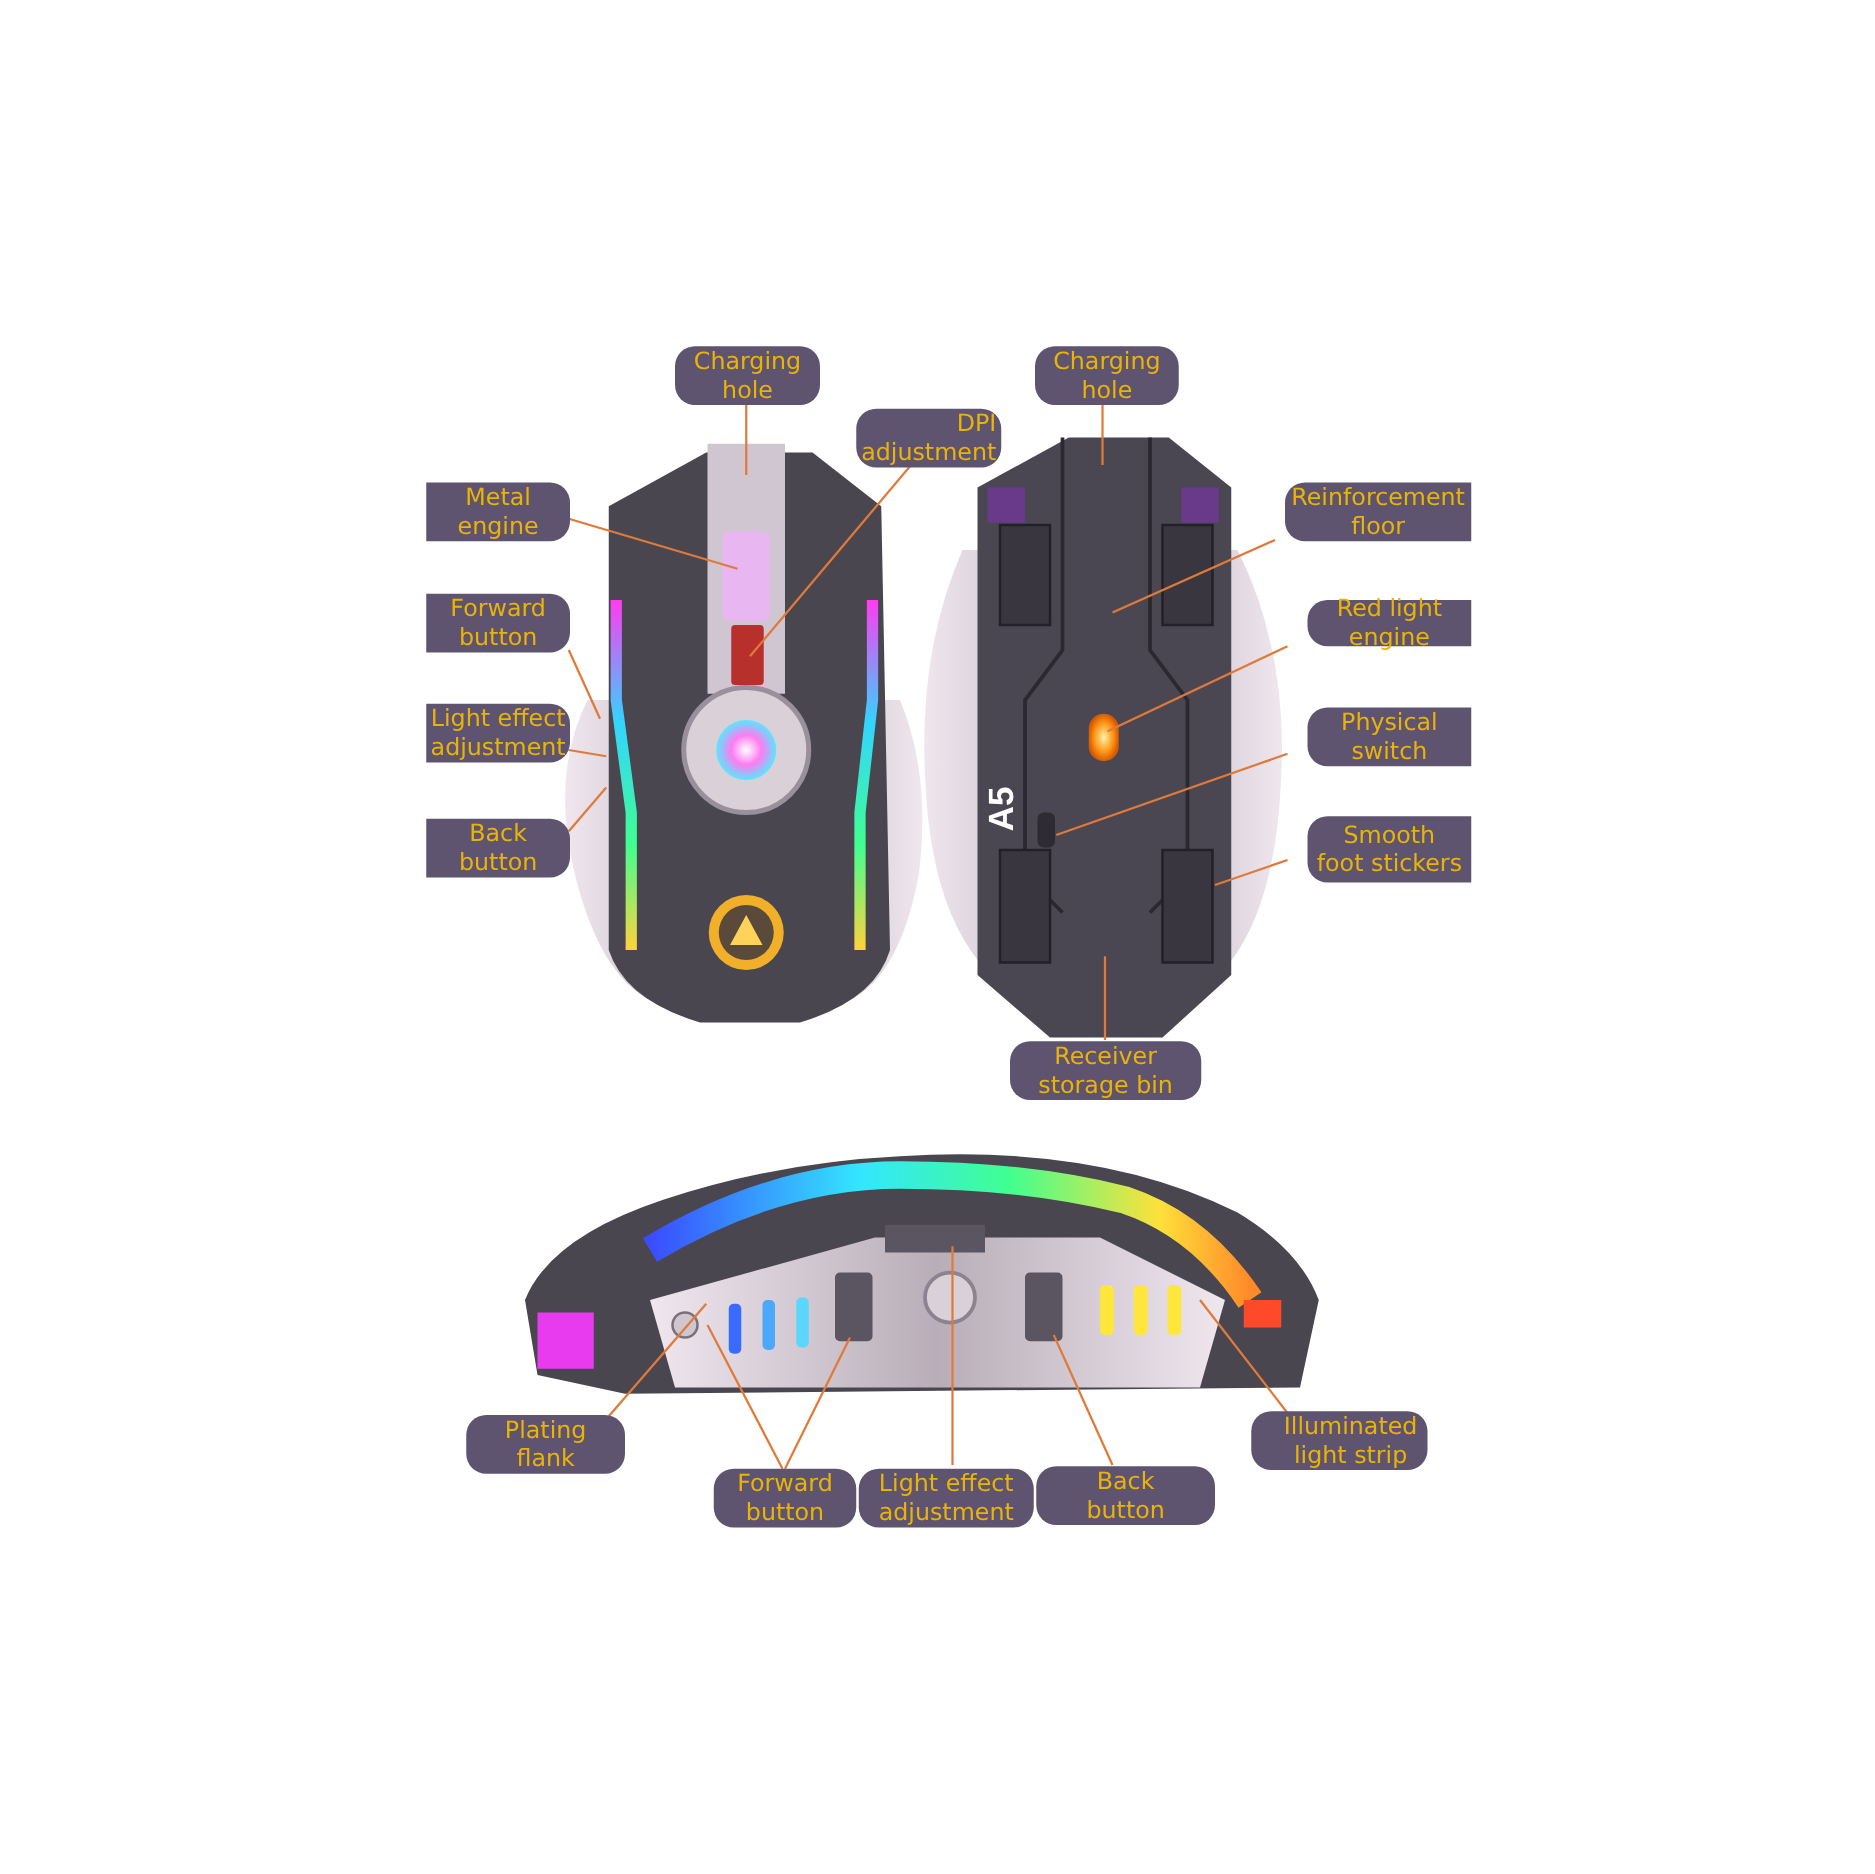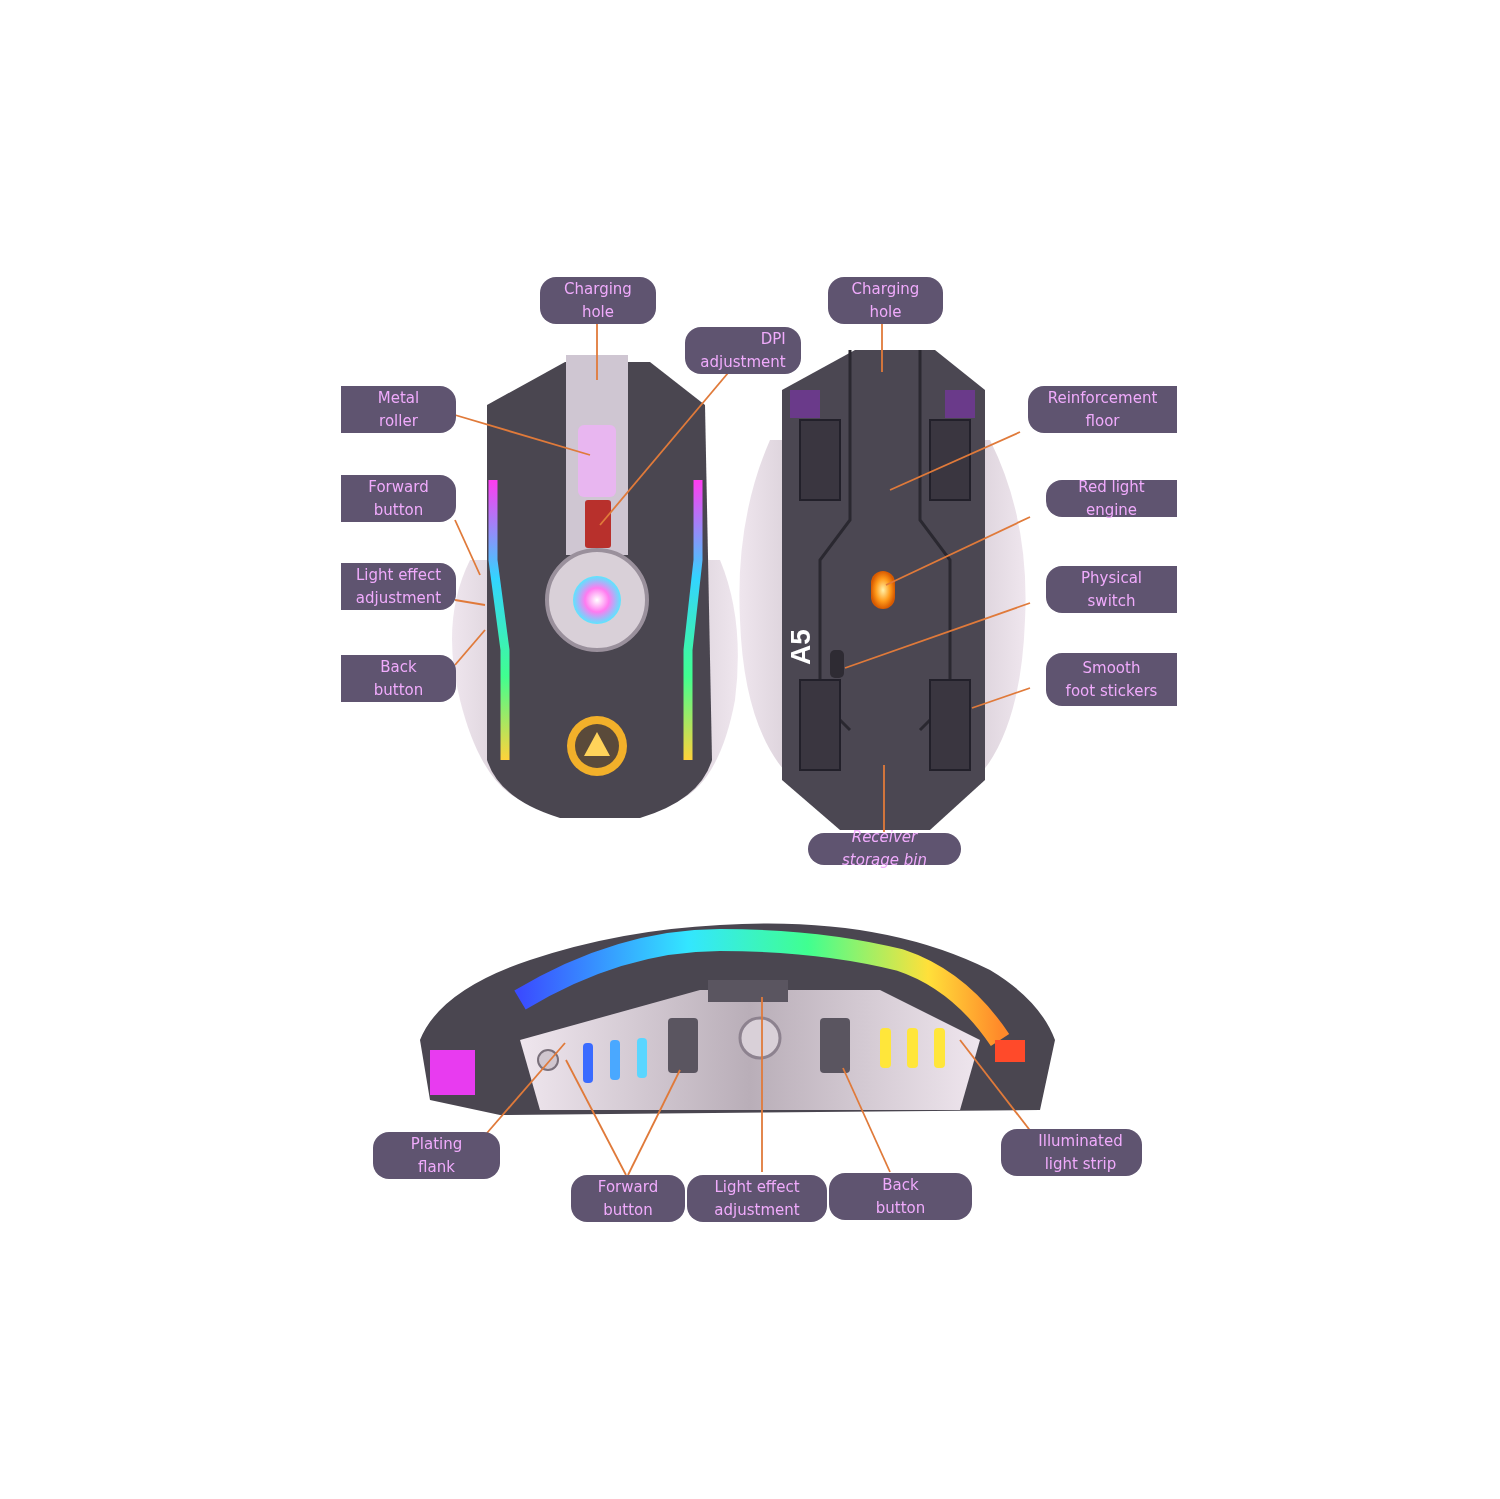--- a/index.html
+++ b/index.html
@@ -1,18 +1,18 @@
 <!DOCTYPE html>
 <html><head>
 <meta charset="utf-8">
 <style>
   html,body{margin:0;padding:0;background:#ffffff;}
   body{width:1500px;height:1499px;position:relative;overflow:hidden;font-family:"DejaVu Sans",sans-serif;}
   .stage{position:absolute;left:0;top:0;width:1500px;height:1499px;}
-  .label{position:absolute;background:#5f5470;color:#f0abfc;border-radius:16px;display:flex;align-items:center;justify-content:center;text-align:center;font-size:15px;line-height:23px;white-space:pre-line;box-sizing:border-box;padding:2px 6px;}
+  .label{position:absolute;background:#5f5470;color:#eab308;border-radius:16px;display:flex;align-items:center;justify-content:center;text-align:center;font-size:19px;line-height:23px;white-space:pre-line;box-sizing:border-box;padding:2px 6px;}
   .label.sq-l{border-top-left-radius:0;border-bottom-left-radius:0;}
   .label.sq-r{border-top-right-radius:0;border-bottom-right-radius:0;margin-left:18px;}
   svg{position:absolute;left:0;top:0;}
 </style>
 </head>
 <body>
 
 <div class="stage">
 
 <svg width="1500" height="1499">
@@ -125,39 +125,39 @@
     <line x1="890" y1="1172" x2="843" y2="1068"></line>
     <line x1="1032" y1="1133" x2="960" y2="1040"></line>
   </g>
 </svg>
 
 <div class="label" style="left:540px;top:277px;width:116px;height:47px;">Charging
 hole</div>
 <div class="label" style="left:685px;top:327px;width:116px;height:47px;text-align:right;">DPI
 adjustment</div>
 <div class="label sq-l" style="left:341px;top:386px;width:115px;height:47px;">Metal
-roller</div>
+engine</div>
 <div class="label sq-l" style="left:341px;top:475px;width:115px;height:47px;">Forward
 button</div>
 <div class="label sq-l" style="left:341px;top:563px;width:115px;height:47px;">Light effect
 adjustment</div>
 <div class="label sq-l" style="left:341px;top:655px;width:115px;height:47px;">Back
 button</div>
 
 <div class="label" style="left:828px;top:277px;width:115px;height:47px;">Charging
 hole</div>
 <div class="label sq-r" style="left:1010px;top:386px;width:149px;height:47px;">Reinforcement
 floor</div>
 <div class="label sq-r" style="left:1028px;top:480px;width:131px;height:37px;">Red light
 engine</div>
 <div class="label sq-r" style="left:1028px;top:566px;width:131px;height:47px;">Physical
 switch</div>
 <div class="label sq-r" style="left:1028px;top:653px;width:131px;height:53px;">Smooth
 foot stickers</div>
-<div class="label" style="left:808px;top:833px;width:153px;height:32px;font-style:italic;">Receiver
+<div class="label" style="left:808px;top:833px;width:153px;height:47px;">Receiver
 storage bin</div>
 
 <div class="label" style="left:373px;top:1132px;width:127px;height:47px;">Plating
 flank</div>
 <div class="label" style="left:571px;top:1175px;width:114px;height:47px;">Forward
 button</div>
 <div class="label" style="left:687px;top:1175px;width:140px;height:47px;">Light effect
 adjustment</div>
 <div class="label" style="left:829px;top:1173px;width:143px;height:47px;">Back
 button</div>

